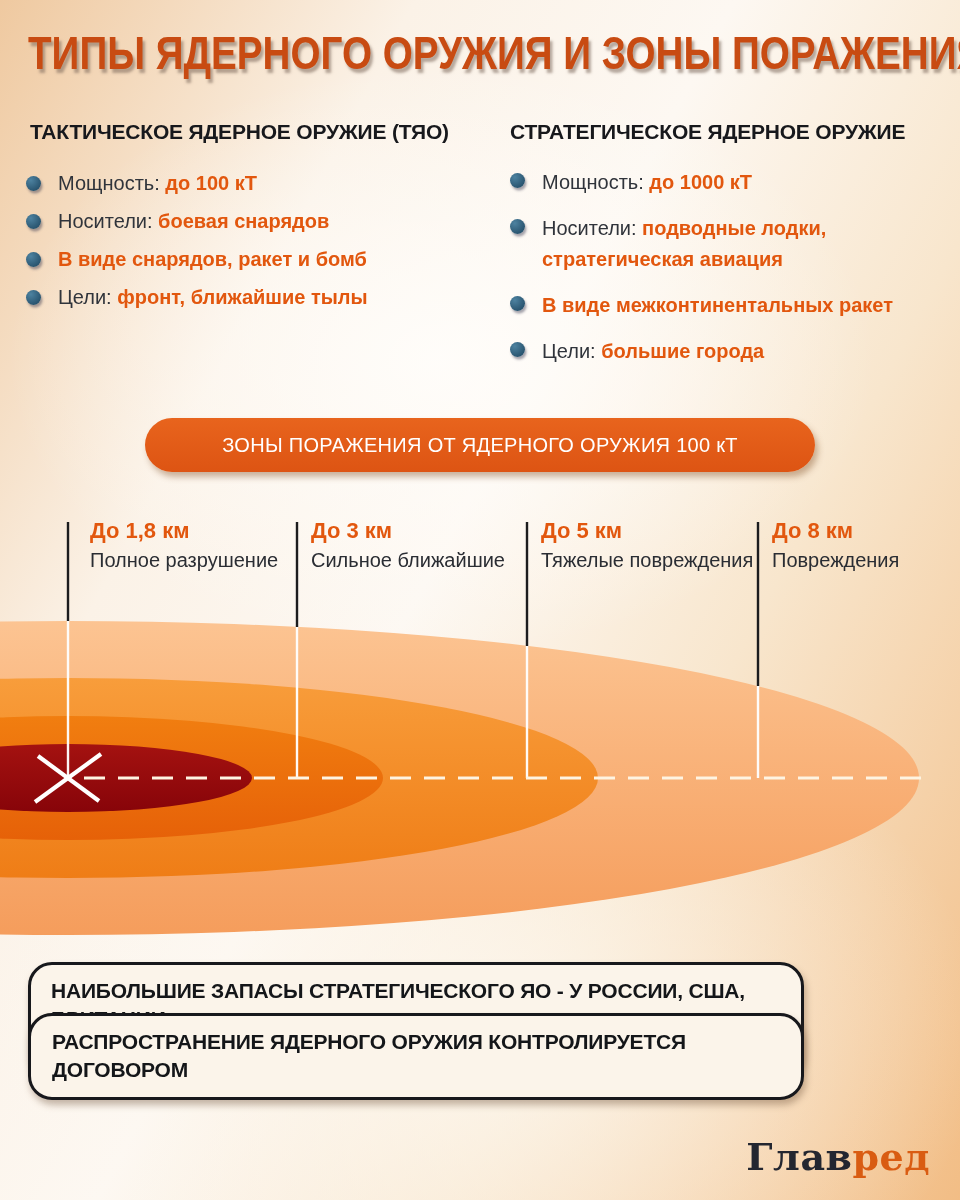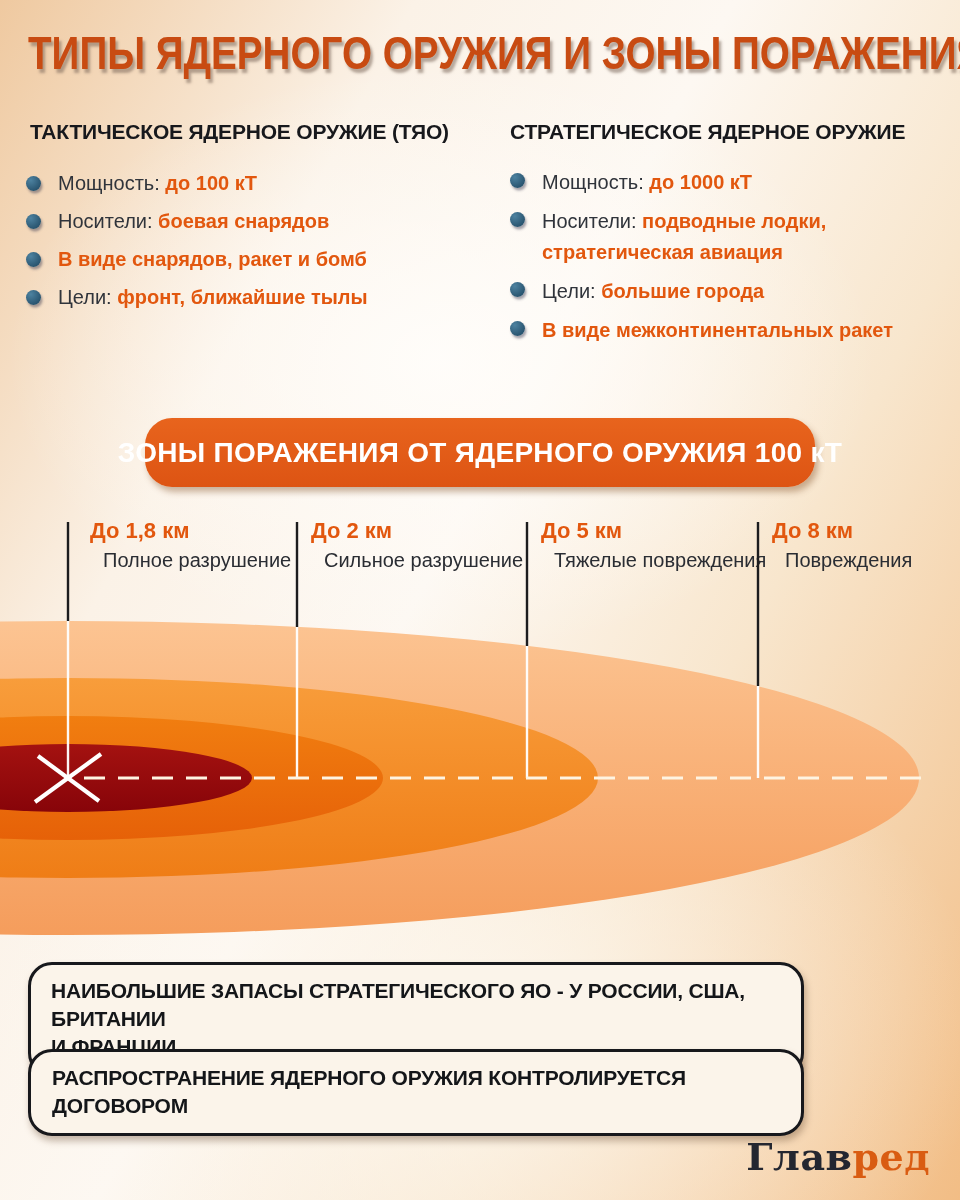--- a/index.html
+++ b/index.html
@@ -30,43 +30,43 @@
     width:15px;height:15px;border-radius:50%;flex:0 0 15px;margin:6px 17px 0 0;
     background:radial-gradient(circle at 32% 28%, #4d82a0, var(--bullet-blue,#28536e) 75%);
     box-shadow:1.5px 2.5px 2.5px rgba(55,55,80,.45);
   }
   .li-text{font-size:20px;color:#30343b;}
   .list-tactical .li-text{line-height:27px;}
   .list-strategic .li-text{line-height:31px;}
   .li-value{font-weight:bold;color:var(--accent-orange,#e2570e);}
   
   .banner{
-    position:absolute;left:145px;top:418px;width:670px;height:69px;border-radius:27px;
+    position:absolute;left:145px;top:418px;width:670px;height:54px;border-radius:27px;
     background:linear-gradient(180deg,#e8641d,var(--banner-bg,#dd5413));
     box-shadow:3px 5px 6px rgba(139,92,52,.45);
     display:flex;align-items:center;justify-content:center;
-    color:#ffffff;font-size:28px;font-weight:bold;letter-spacing:.3px;white-space:nowrap;
+    color:#ffffff;font-size:20px;font-weight:normal;letter-spacing:.3px;white-space:nowrap;
   }
   
   .zone-label{position:absolute;top:518px;white-space:nowrap;}
   .zone-distance{font-size:22px;font-weight:bold;color:var(--accent-orange,#e2570e);}
-  .zone-name{font-size:20px;color:#2a2d33;margin-top:5px;margin-left:13px;}
+  .zone-name{font-size:20px;color:#2a2d33;margin-top:5px;}
   
   .diagram{position:absolute;left:0;top:505px;width:960px;height:450px;}
   
   .note{
     position:absolute;left:28px;width:776px;box-sizing:border-box;
     border:3px solid var(--dark-text,#141619);border-radius:24px;
     background:#fbf4ea;box-shadow:2px 5px 7px rgba(110,80,55,.4);
     padding:12px 20px 13px 20px;
     font-size:21px;font-weight:bold;line-height:28px;letter-spacing:-.2px;
     color:#141619;
   }
   .note-1{top:962px;}
-  .note-2{top:1049px;padding-left:21px;}
+  .note-2{top:1013px;padding-left:21px;}
   
   .logo{
     position:absolute;right:30px;top:1134px;
     font-family:"DejaVu Serif","Liberation Serif",serif;
     font-size:38px;font-weight:bold;letter-spacing:.5px;white-space:nowrap;
   }
   .logo-part1{color:var(--logo-dark,#232630);}
   .logo-part2{color:var(--logo-orange,#d95c12);}
 </style>
 </head>
@@ -90,48 +90,48 @@
       <span class="dot"></span>
       <span class="li-text"><span class="li-value">В виде снарядов, ракет и бомб</span></span>
     </div>
     <div class="li">
       <span class="dot"></span>
       <span class="li-text"><span class="li-label">Цели: </span><span class="li-value">фронт, ближайшие тылы</span></span>
     </div>
   </div>
 
   <div class="col-heading" style="left:510px;top:120px;">СТРАТЕГИЧЕСКОЕ ЯДЕРНОЕ ОРУЖИЕ</div>
-  <div class="list list-strategic" style="left:510px;top:167px;width:390px;gap:8px;">
+  <div class="list list-strategic" style="left:510px;top:167px;width:390px;gap:15px;">
     <div class="li">
       <span class="dot"></span>
       <span class="li-text"><span class="li-label">Мощность: </span><span class="li-value">до 1000 кТ</span></span>
     </div>
     <div class="li">
       <span class="dot"></span>
       <span class="li-text"><span class="li-label">Носители: </span><span class="li-value">подводные лодки, стратегическая авиация</span></span>
     </div>
     <div class="li">
       <span class="dot"></span>
-      <span class="li-text"><span class="li-label">Цели: </span><span class="li-value">большие города</span></span>
+      <span class="li-text"><span class="li-value">В виде межконтинентальных ракет</span></span>
     </div>
     <div class="li">
       <span class="dot"></span>
-      <span class="li-text"><span class="li-value">В виде межконтинентальных ракет</span></span>
+      <span class="li-text"><span class="li-label">Цели: </span><span class="li-value">большие города</span></span>
     </div>
   </div>
 
   <div class="banner">ЗОНЫ ПОРАЖЕНИЯ ОТ ЯДЕРНОГО ОРУЖИЯ 100 кТ</div>
 
   <div class="zone-label" style="left:90px;">
     <div class="zone-distance">До 1,8 км</div>
     <div class="zone-name">Полное разрушение</div>
   </div>
   <div class="zone-label" style="left:311px;">
-    <div class="zone-distance">До 2 км</div>
-    <div class="zone-name">Сильное разрушение</div>
+    <div class="zone-distance">До 3 км</div>
+    <div class="zone-name">Сильное ближайшие</div>
   </div>
   <div class="zone-label" style="left:541px;">
     <div class="zone-distance">До 5 км</div>
     <div class="zone-name">Тяжелые повреждения</div>
   </div>
   <div class="zone-label" style="left:772px;">
     <div class="zone-distance">До 8 км</div>
     <div class="zone-name">Повреждения</div>
   </div>
 

